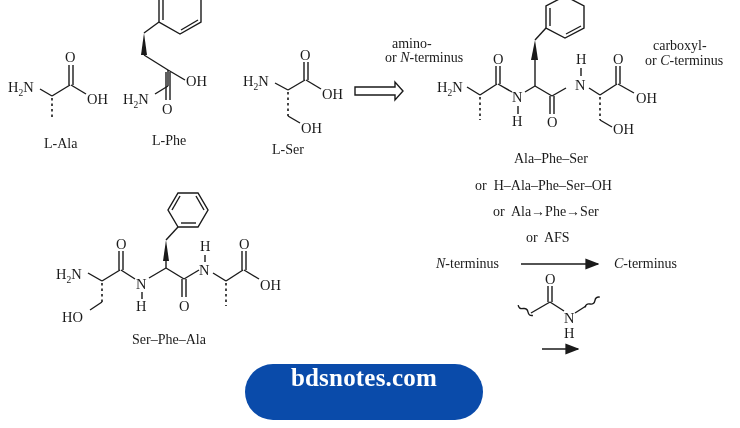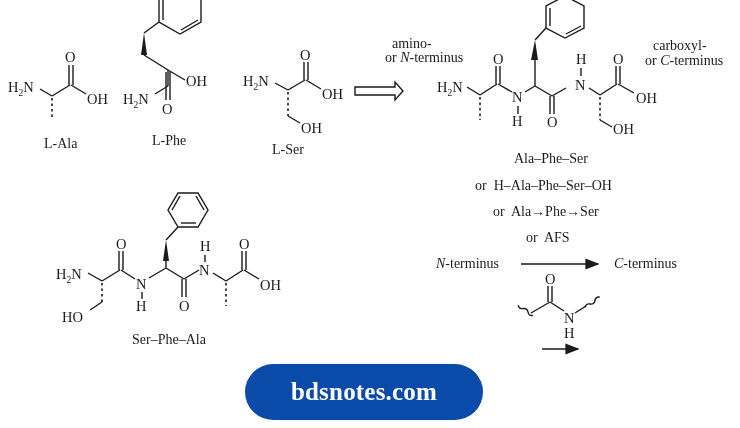--- a/index.html
+++ b/index.html
@@ -6,21 +6,21 @@
     body { width: 740px; height: 428px; position: relative; overflow: hidden;
            font-family: "Liberation Serif", "DejaVu Serif", serif; color: #1a1a1a; }
     svg.canvas { position: absolute; left: 0; top: 0; }
     svg text { font-family: "Liberation Serif", "DejaVu Serif", serif; fill: #1a1a1a; }
     .lbl { font-size: 14px; }
     .atom { font-size: 14.5px; }
     .sub { font-size: 9.5px; }
     .bond { stroke: #1a1a1a; stroke-width: 1.4; fill: none; }
     .dash { stroke: #1a1a1a; stroke-width: 1.6; stroke-dasharray: 2.5 3; fill: none; }
     .badge { position: absolute; left: 245px; top: 364px; width: 238px; height: 56px;
-             background: #0a4baa; border-radius: 28px; display: flex; align-items: center;
+             background: #0a4baa; border-radius: 28px; display: flex; align-items: flex-start;
              justify-content: center; color: #ffffff; font-size: 25px; font-weight: bold;
              font-family: "Liberation Serif", "DejaVu Serif", serif; letter-spacing: 0.2px; }
   </style>
 </head>
 <body>
 
 <svg class="canvas" width="740" height="428" viewBox="0 0 740 428">
   <defs>
     <marker id="arrowhead" markerWidth="10" markerHeight="8" refX="9" refY="4" orient="auto">
       <path d="M0,0 L10,4 L0,8 Z" fill="#1a1a1a"></path>

